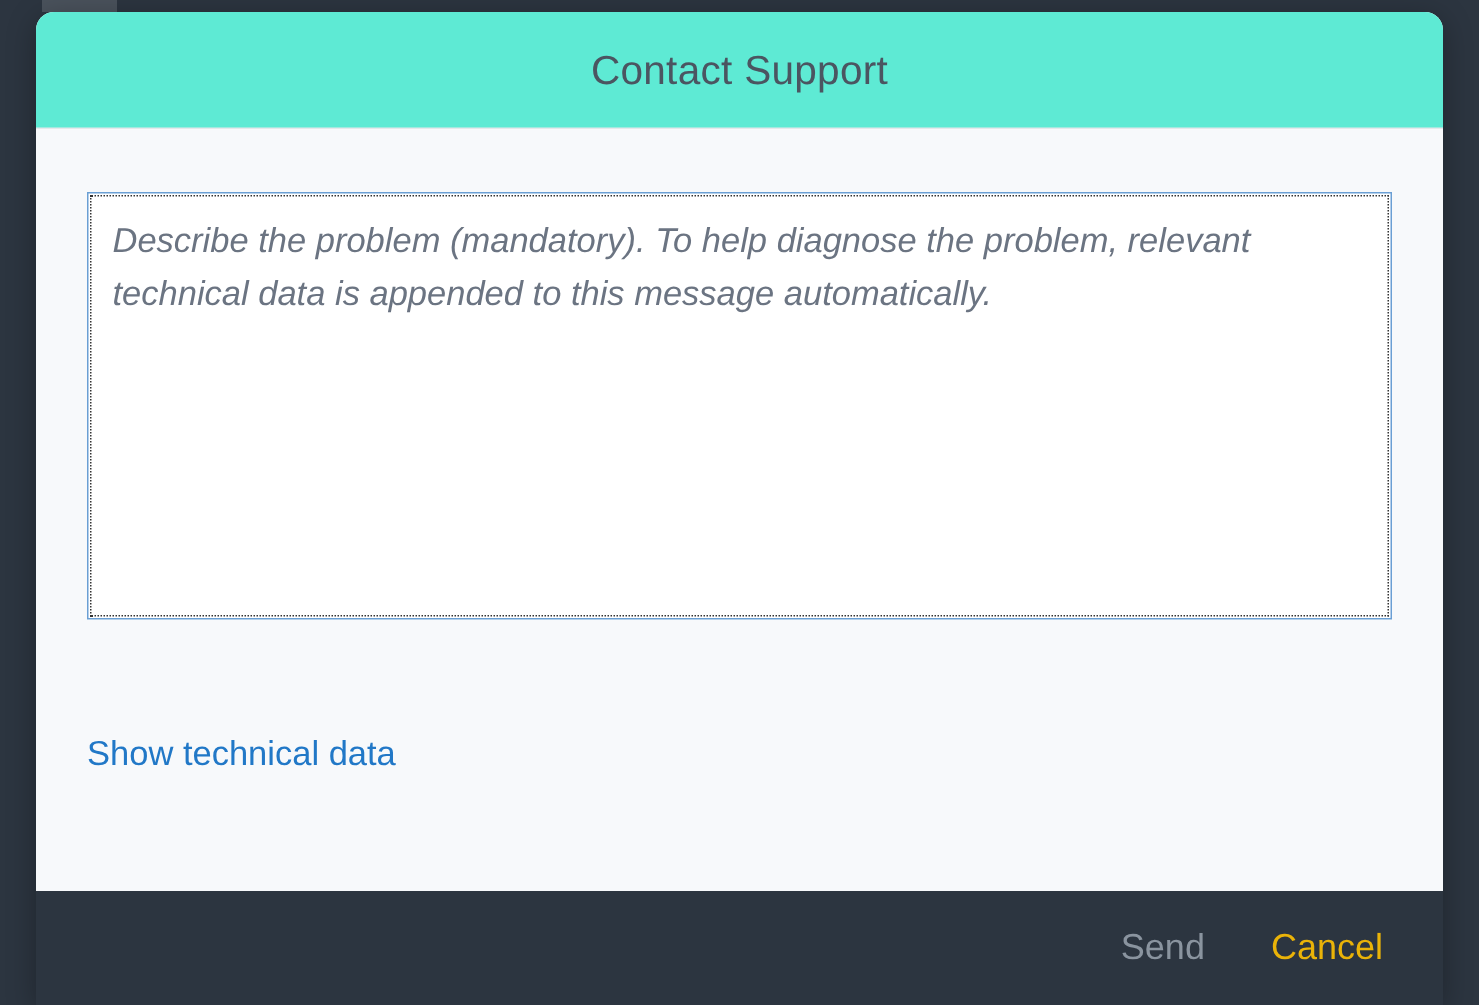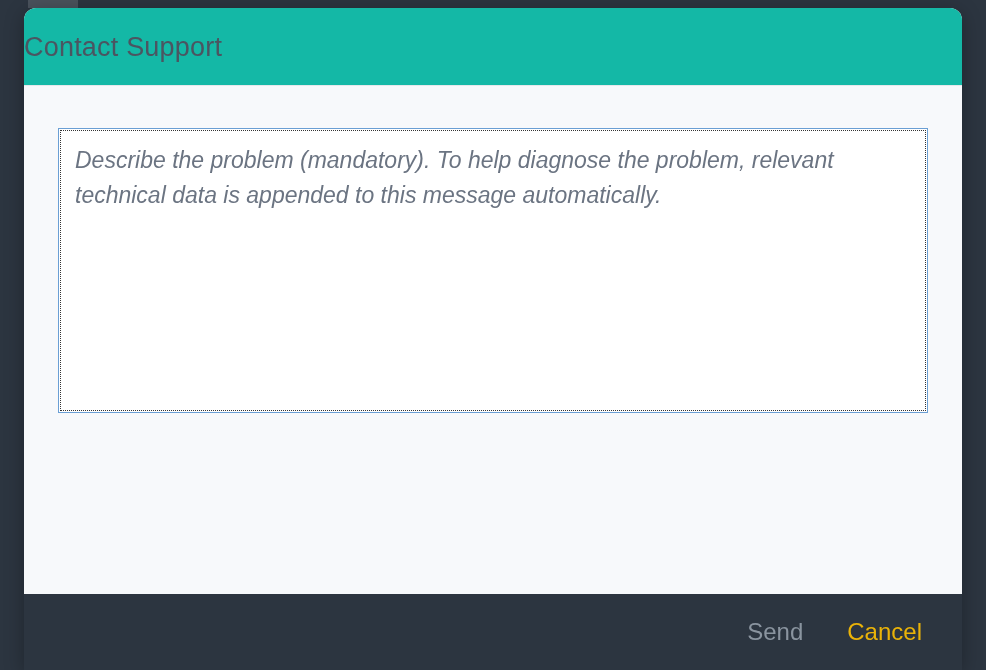--- a/index.html
+++ b/index.html
@@ -30,22 +30,23 @@
       right: 24px;
       bottom: 0;
       background: #ffffff;
       border-radius: 12px 12px 0 0;
       box-shadow: 0 4px 20px rgba(0,0,0,0.3);
       display: flex;
       flex-direction: column;
       overflow: hidden;
     }
     .dialog-header {
-      background: #14b8a6;
+      background: #5eead4;
       padding: 24px 0 22px 0;
+      text-align: center;
       border-bottom: 1px solid #e5e8eb;
     }
     .dialog-title {
       font-size: 27px;
       font-weight: 400;
       color: #4b5561;
       letter-spacing: 0.2px;
     }
     .dialog-body {
       flex: 1;
@@ -120,18 +121,19 @@
 <div class="tab-remnant"></div>
 
 <div class="dialog">
   <div class="dialog-header">
     <div class="dialog-title">Contact Support</div>
   </div>
   <div class="dialog-body">
     <div class="textarea-wrapper">
       <textarea class="problem-textarea" placeholder="Describe the problem (mandatory). To help diagnose the problem, relevant technical data is appended to this message automatically." style=""></textarea>
     </div>
+    <a class="tech-link">Show technical data</a>
   </div>
   <div class="dialog-footer">
     <button class="footer-btn btn-send">Send</button>
     <button class="footer-btn btn-cancel">Cancel</button>
   </div>
 </div>
 
 </body></html>

